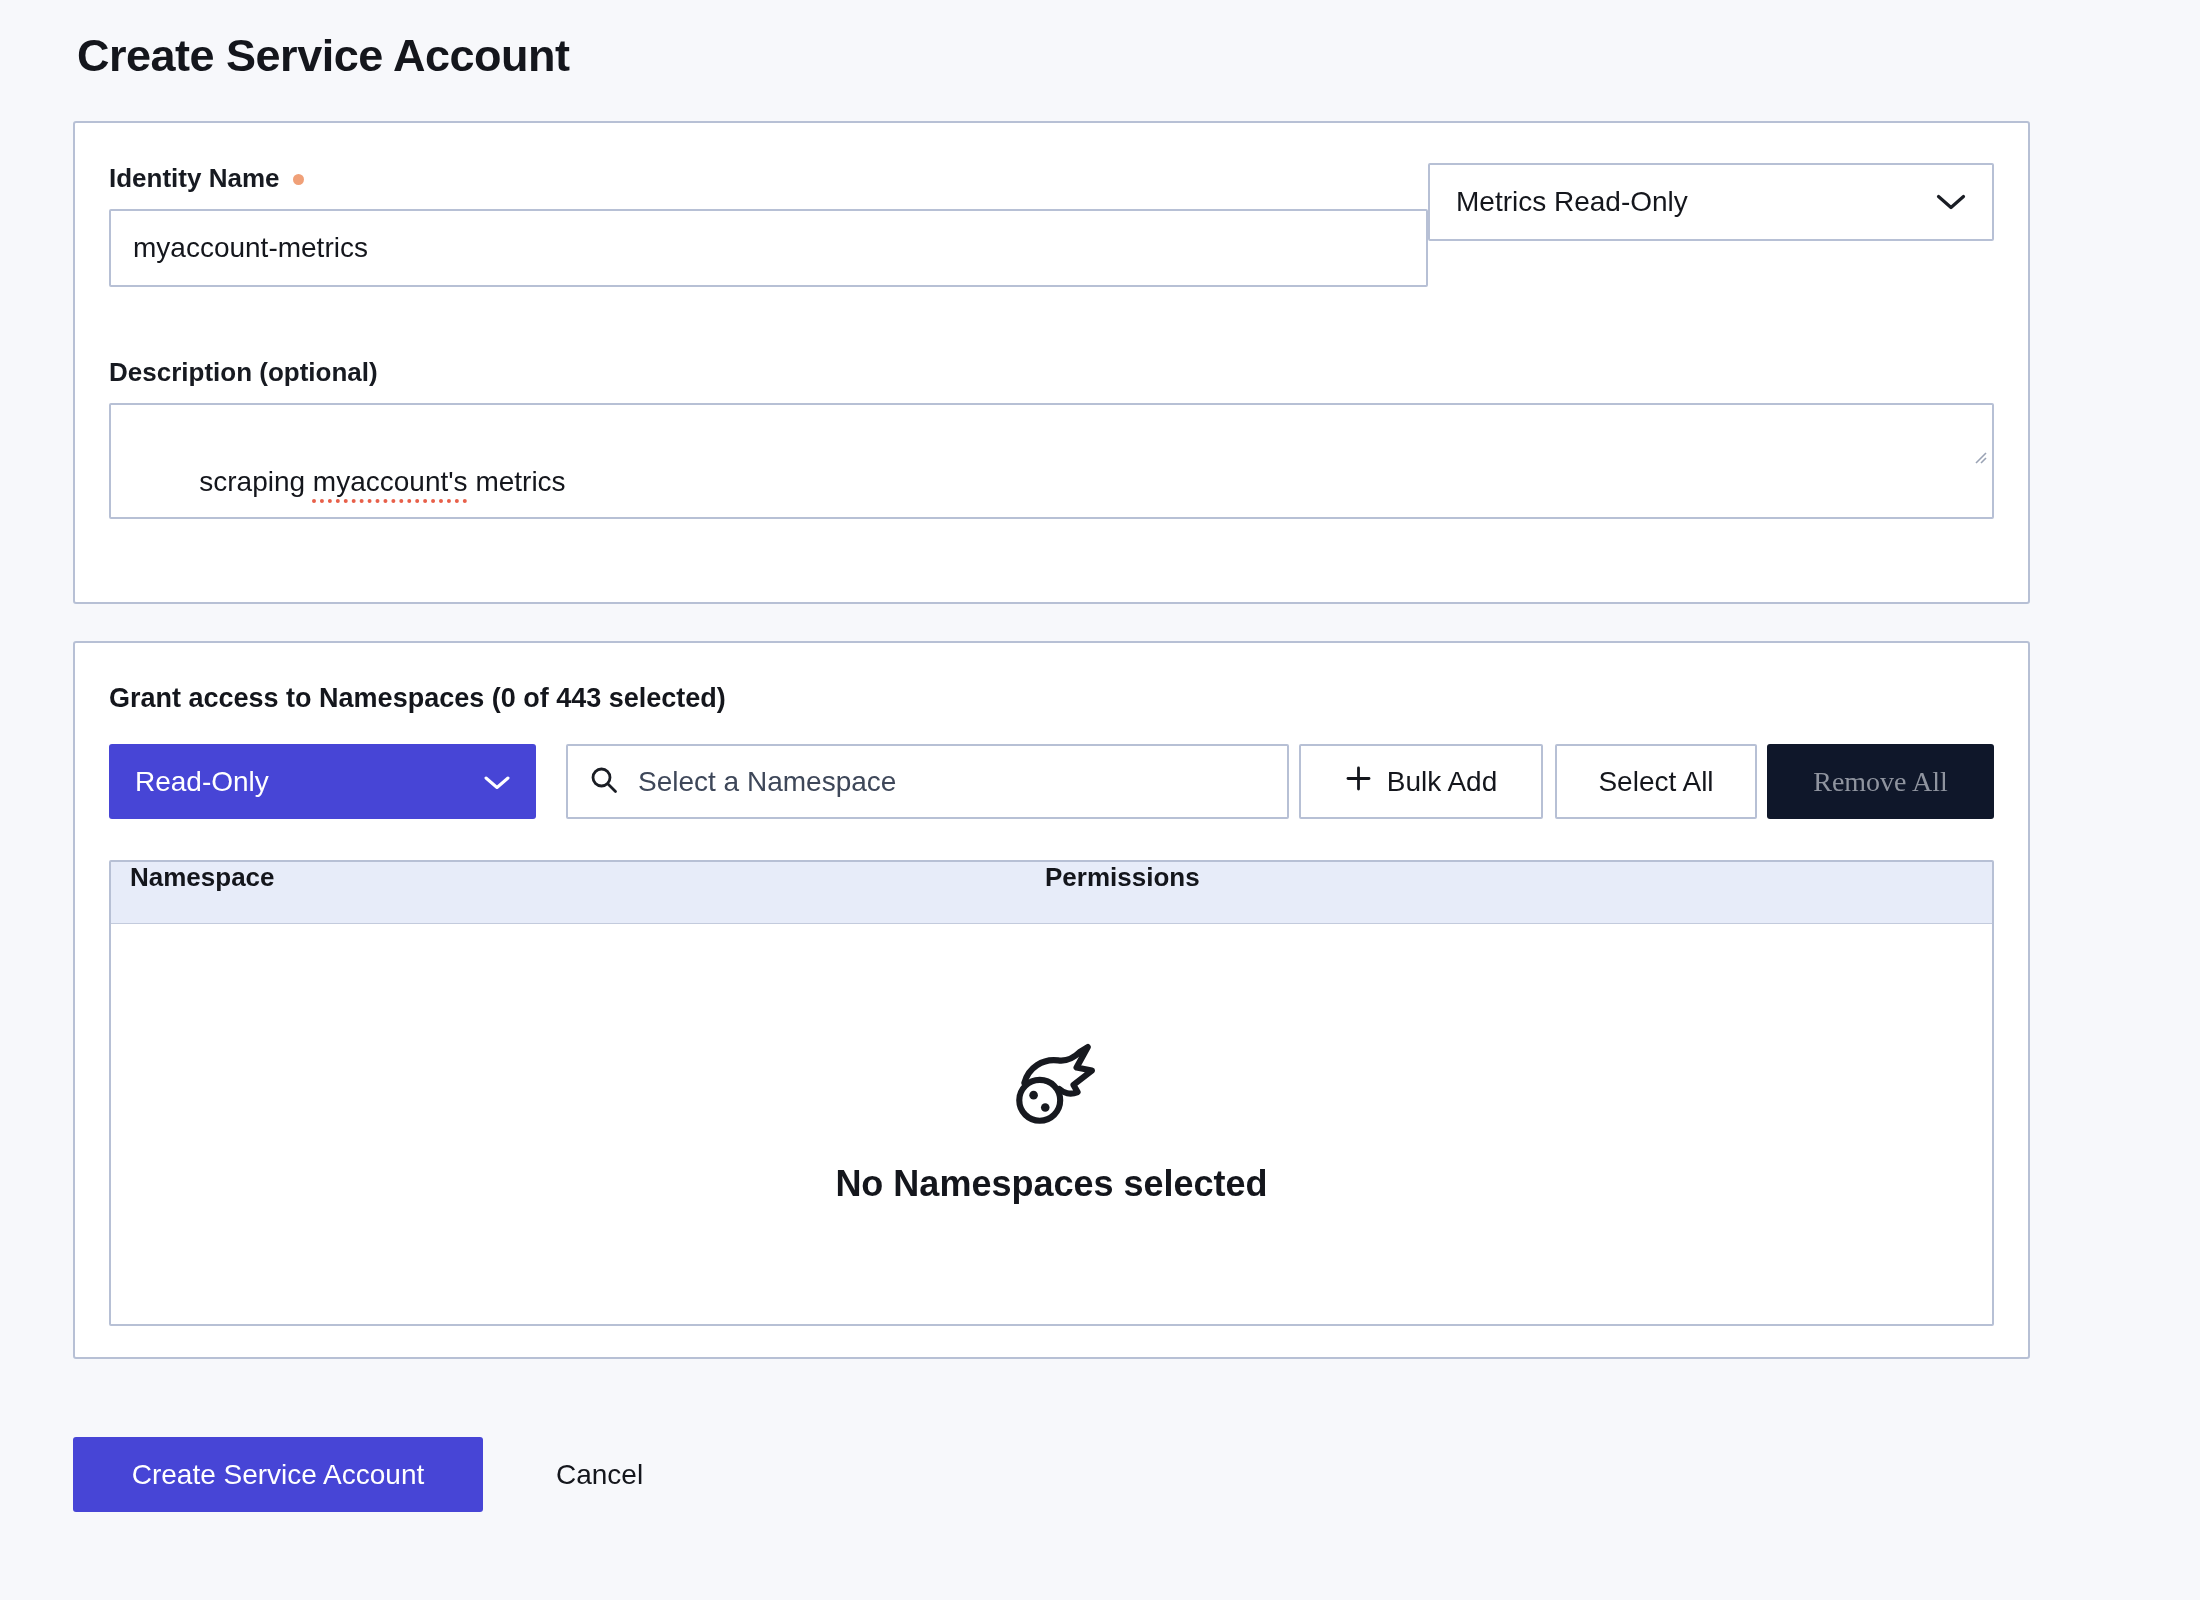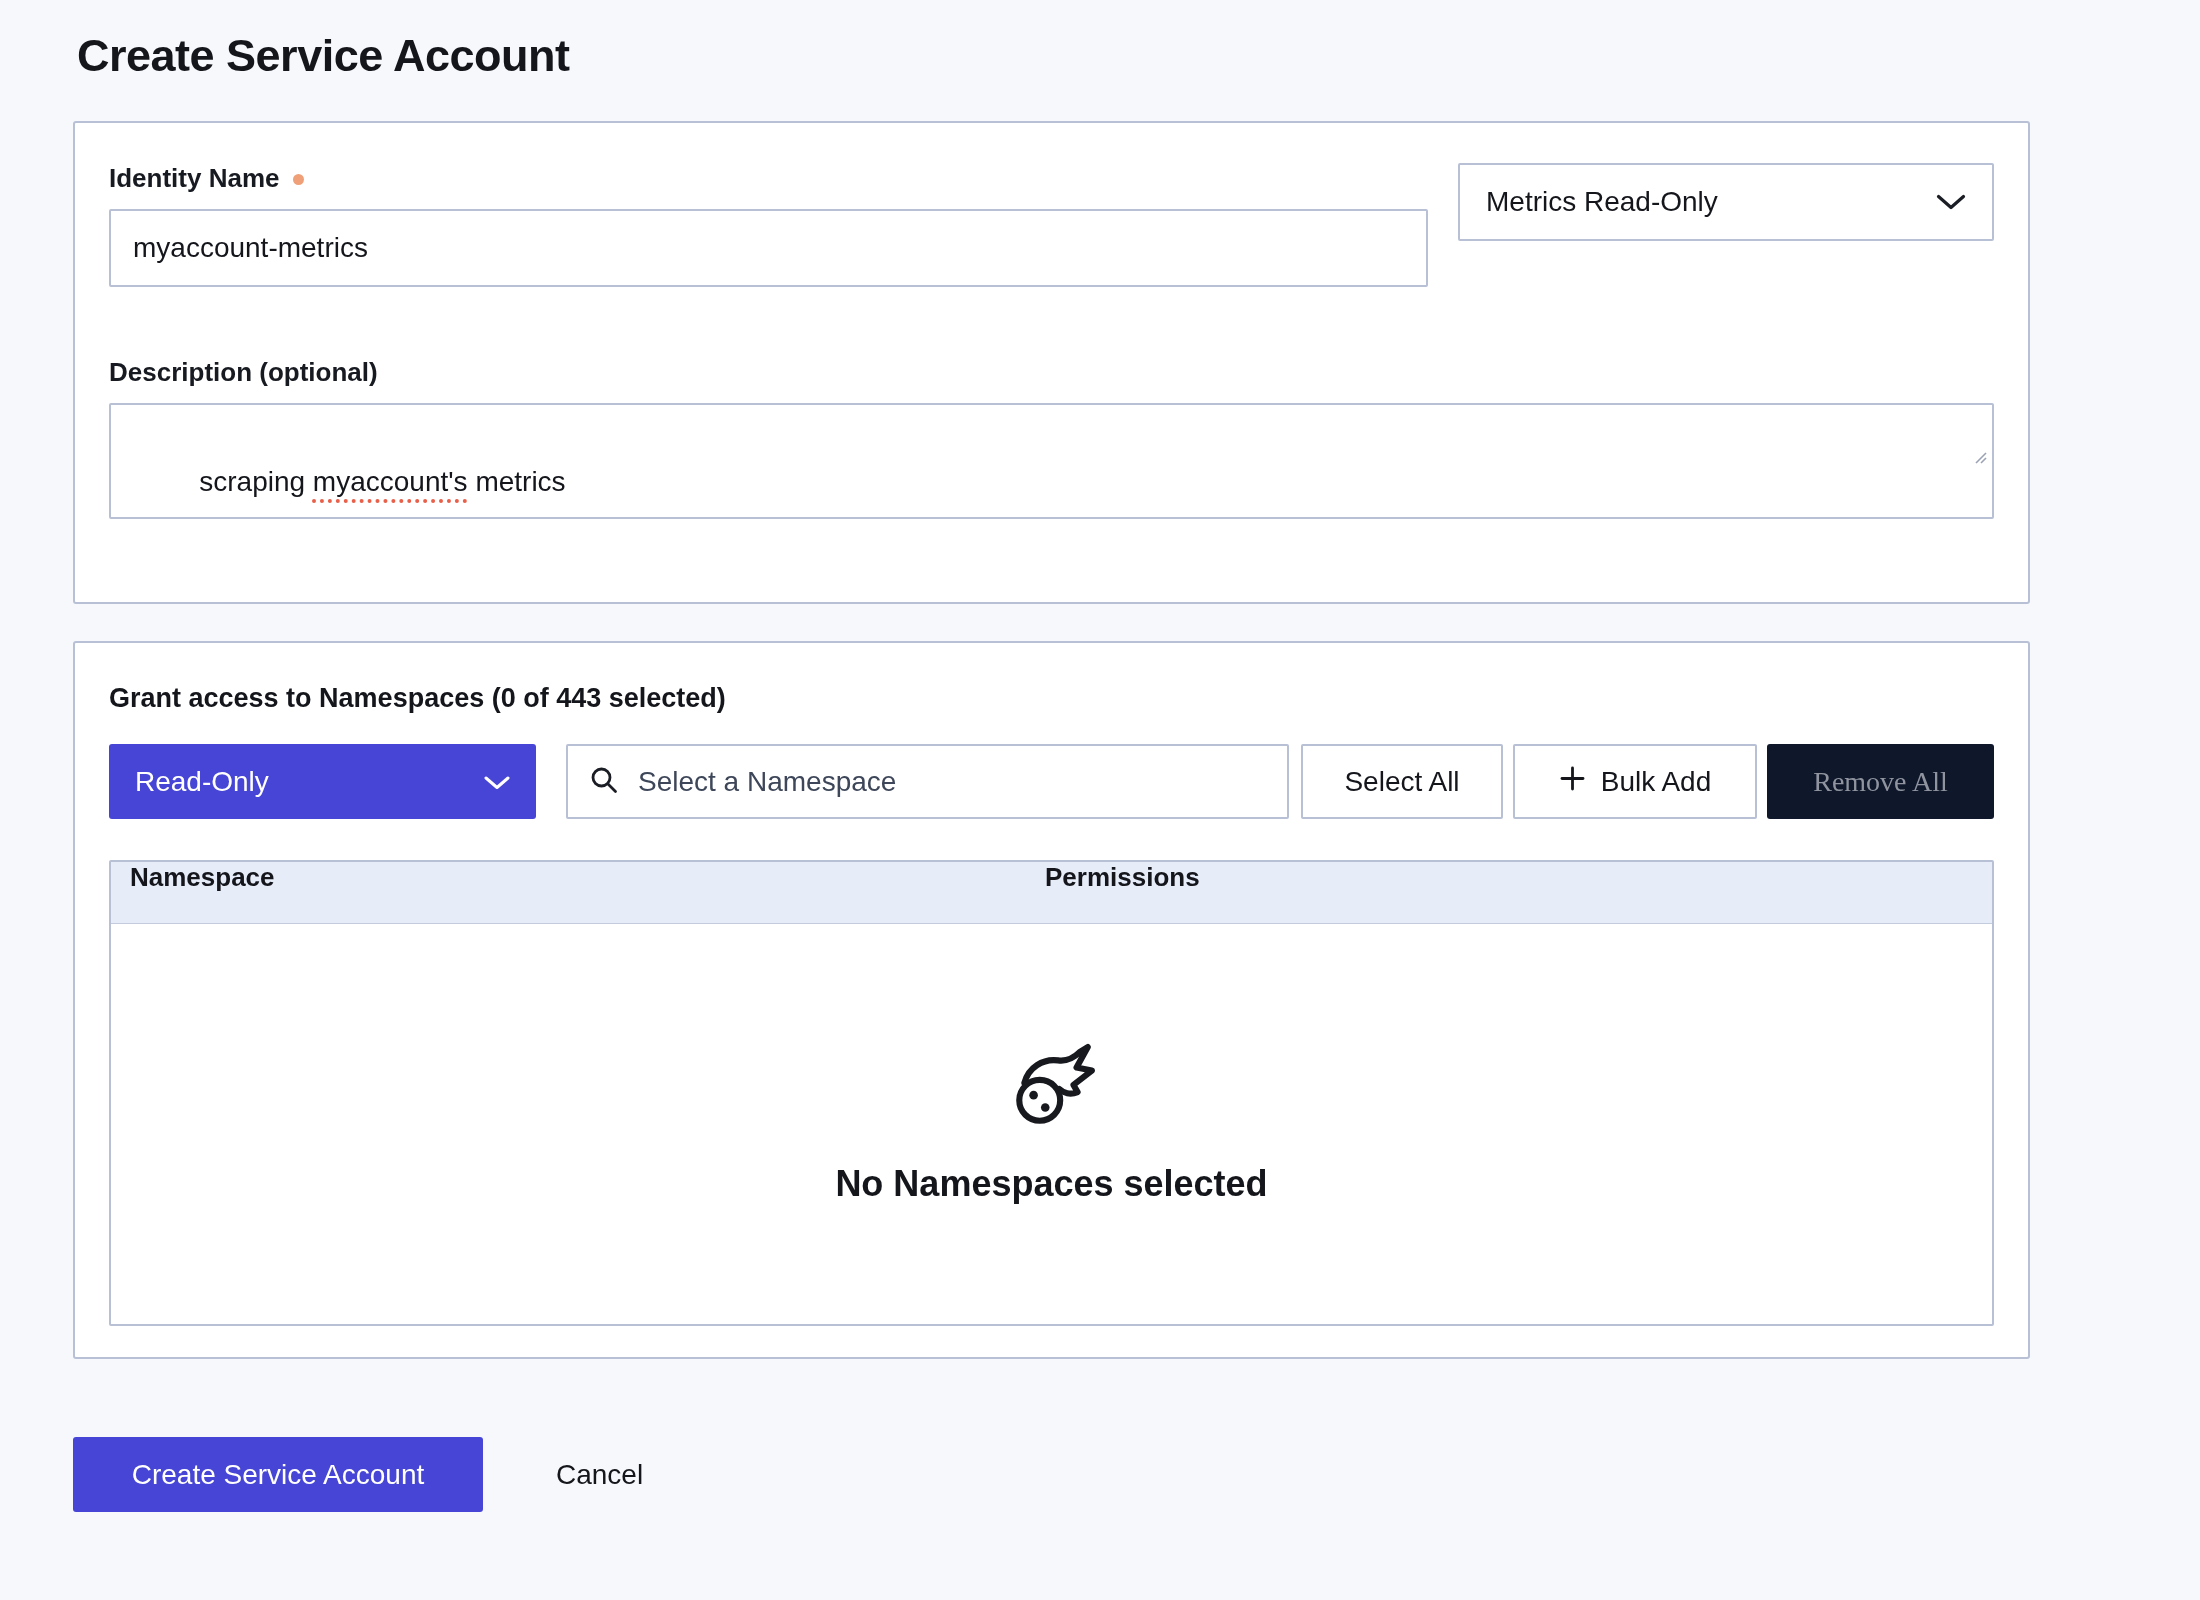--- a/index.html
+++ b/index.html
@@ -16,21 +16,21 @@
     margin: 0 0 39px 77px;
     font-size: 45px; font-weight: 700; letter-spacing: -0.5px;
     color: #14161c;
   }
   .card {
     margin-left: 73px; width: 1957px;
     background: #ffffff;
     border: 2px solid #b7c0d5; border-radius: 3px;
   }
   .card-identity { padding: 40px 34px 83px; }
-  .row1 { display: flex; gap: 30px; }
+  .row1 { display: flex; }
   .col-identity { width: 1319px; }
   .col-role { flex: 1; }
   .field-label {
     display: flex; align-items: center; gap: 13px;
     font-size: 26px; font-weight: 600; color: #171a21;
     line-height: 30px; margin-bottom: 16px;
   }
   .req-dot { width: 11px; height: 11px; border-radius: 50%; background: #f0a078; margin-top: 2px; }
   .text-input {
     width: 100%; height: 78px;
@@ -180,32 +180,32 @@
       <div class="search-box">
         <span>
           <svg width="32" height="32" viewBox="0 0 32 32" fill="none">
             <circle cx="13.5" cy="13.5" r="8.5" stroke="#1a1d24" stroke-width="2.8"></circle>
             <line x1="20" y1="20" x2="27.5" y2="27.5" stroke="#1a1d24" stroke-width="2.8" stroke-linecap="round"></line>
           </svg>
         </span>
         <input class="search-input" type="text" placeholder="Select a Namespace" style="">
       </div>
 
-      <button class="btn-outline btn-select-all">
-        <span>Select All</span>
-      </button>
-
       <button class="btn-outline btn-bulk-add">
         <span>
           <svg width="27" height="27" viewBox="0 0 27 27">
             <line x1="13.5" y1="3" x2="13.5" y2="24" stroke="#14161c" stroke-width="2.8" stroke-linecap="round"></line>
             <line x1="3" y1="13.5" x2="24" y2="13.5" stroke="#14161c" stroke-width="2.8" stroke-linecap="round"></line>
           </svg>
         </span>
         <span>Bulk Add</span>
+      </button>
+
+      <button class="btn-outline btn-select-all">
+        <span>Select All</span>
       </button>
 
       <button class="btn-remove-all">
         <span>Remove All</span>
       </button>
     </div>
 
     <div class="ns-table">
       <div class="ns-thead">
         <div class="th th-namespace">Namespace</div>

